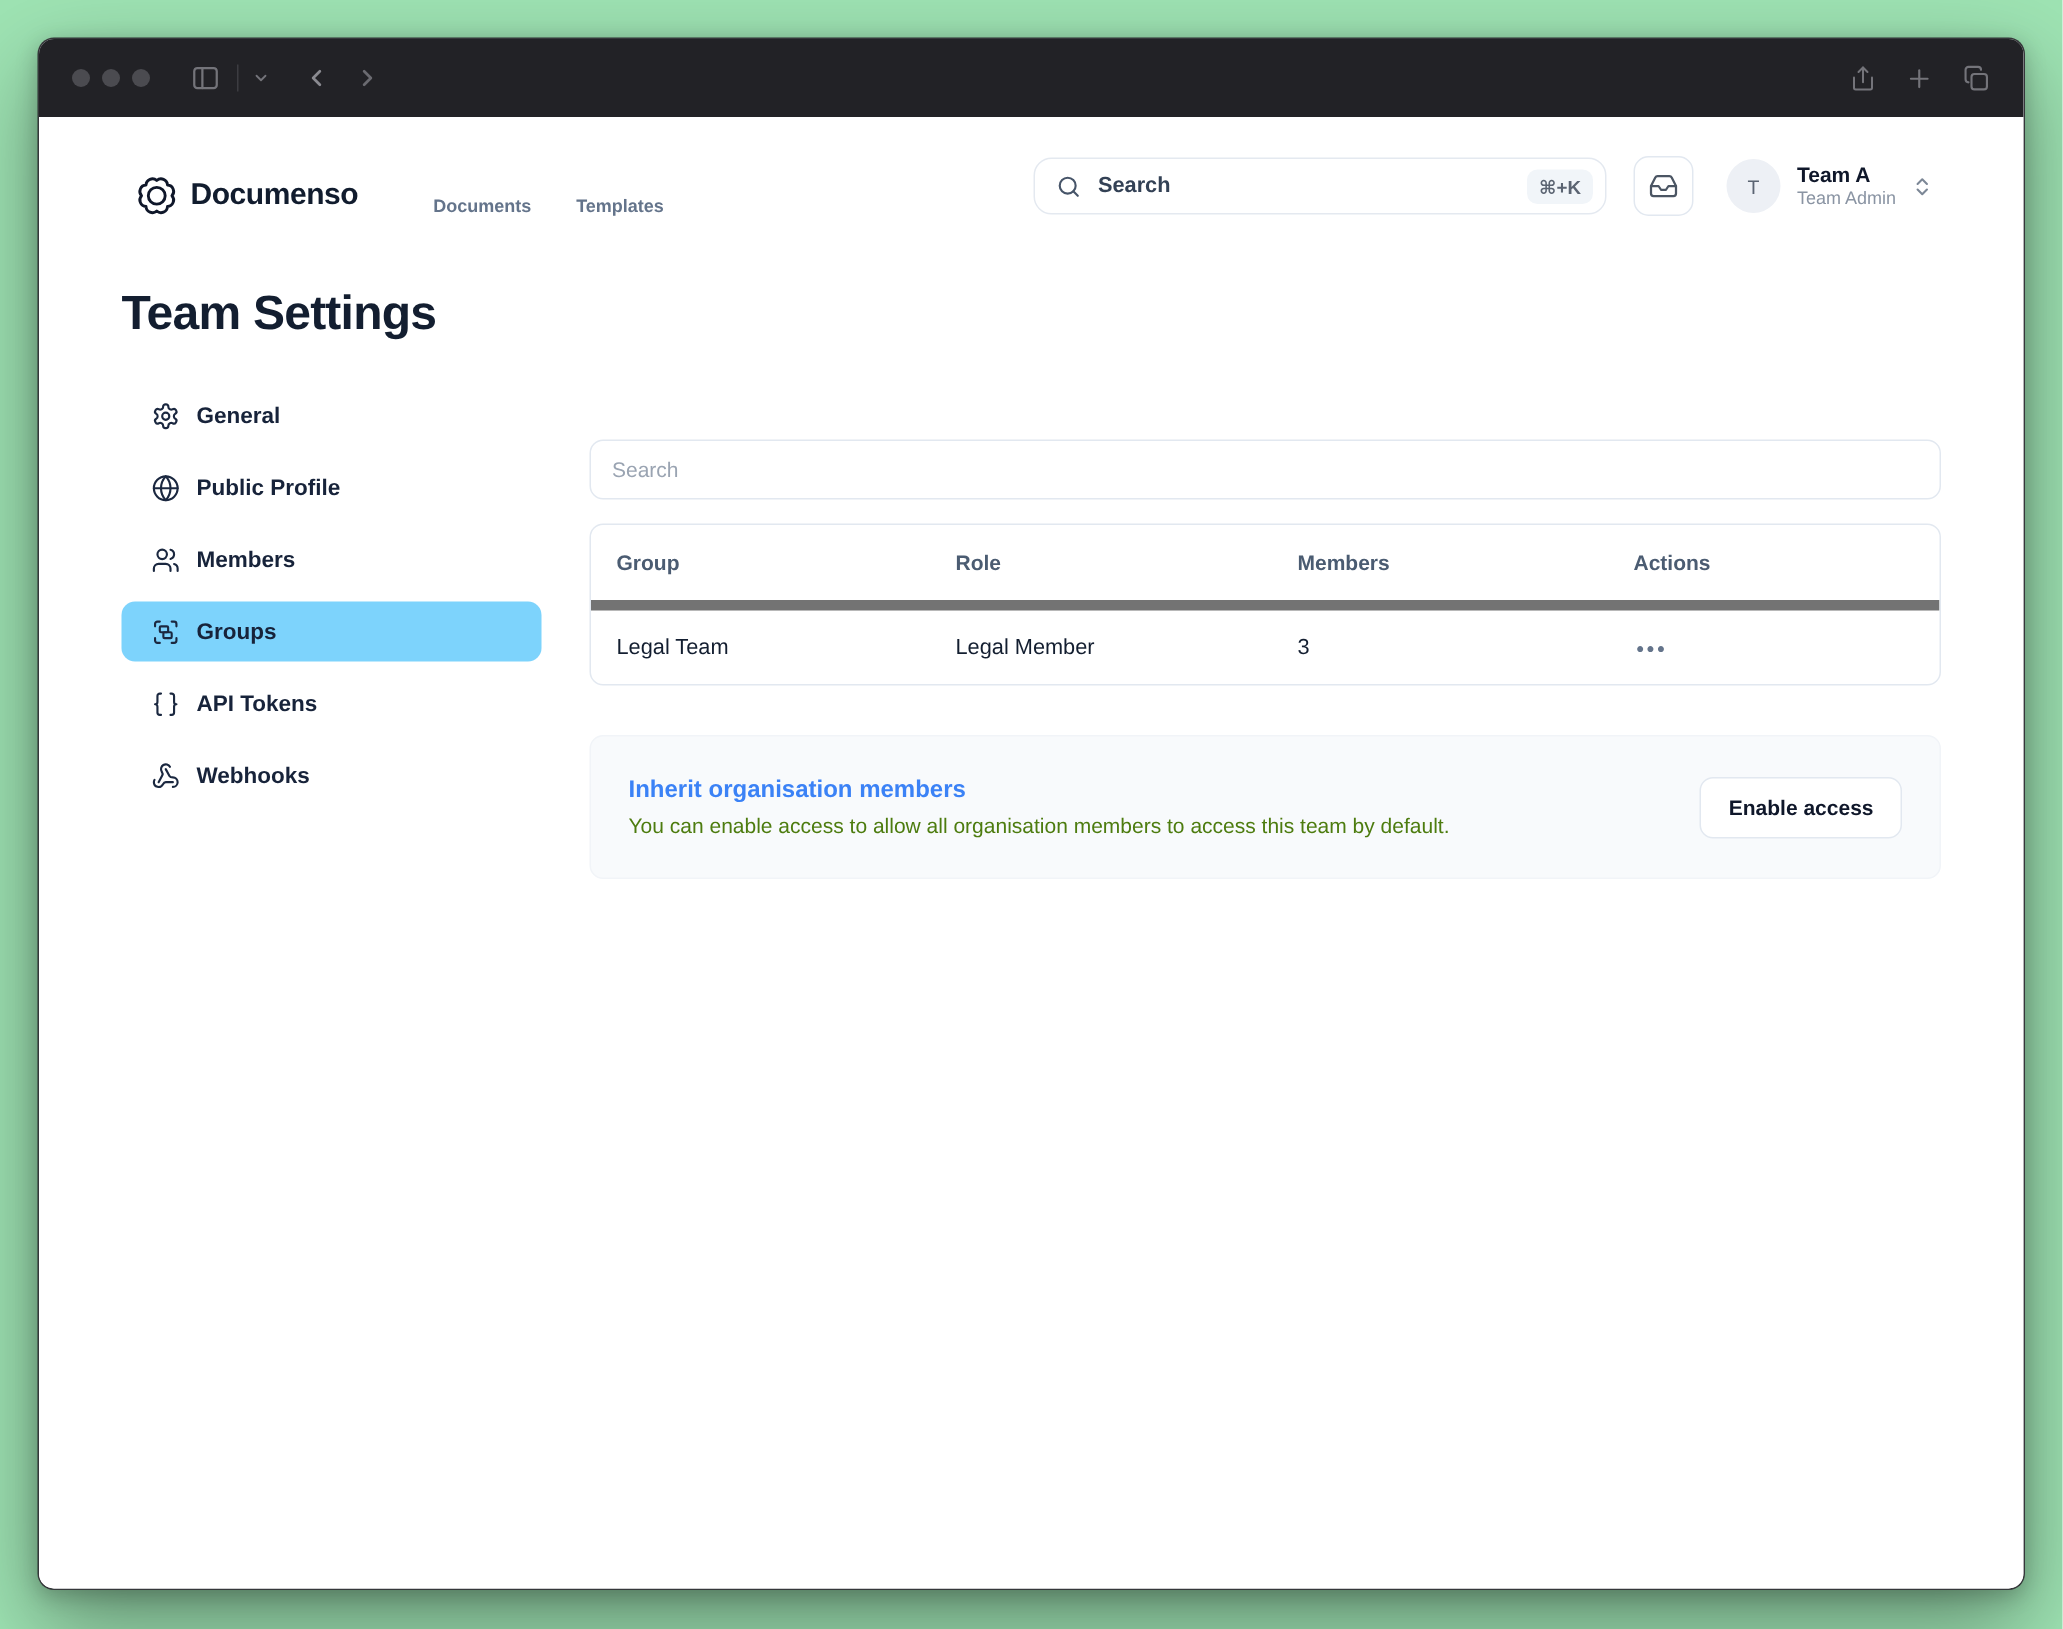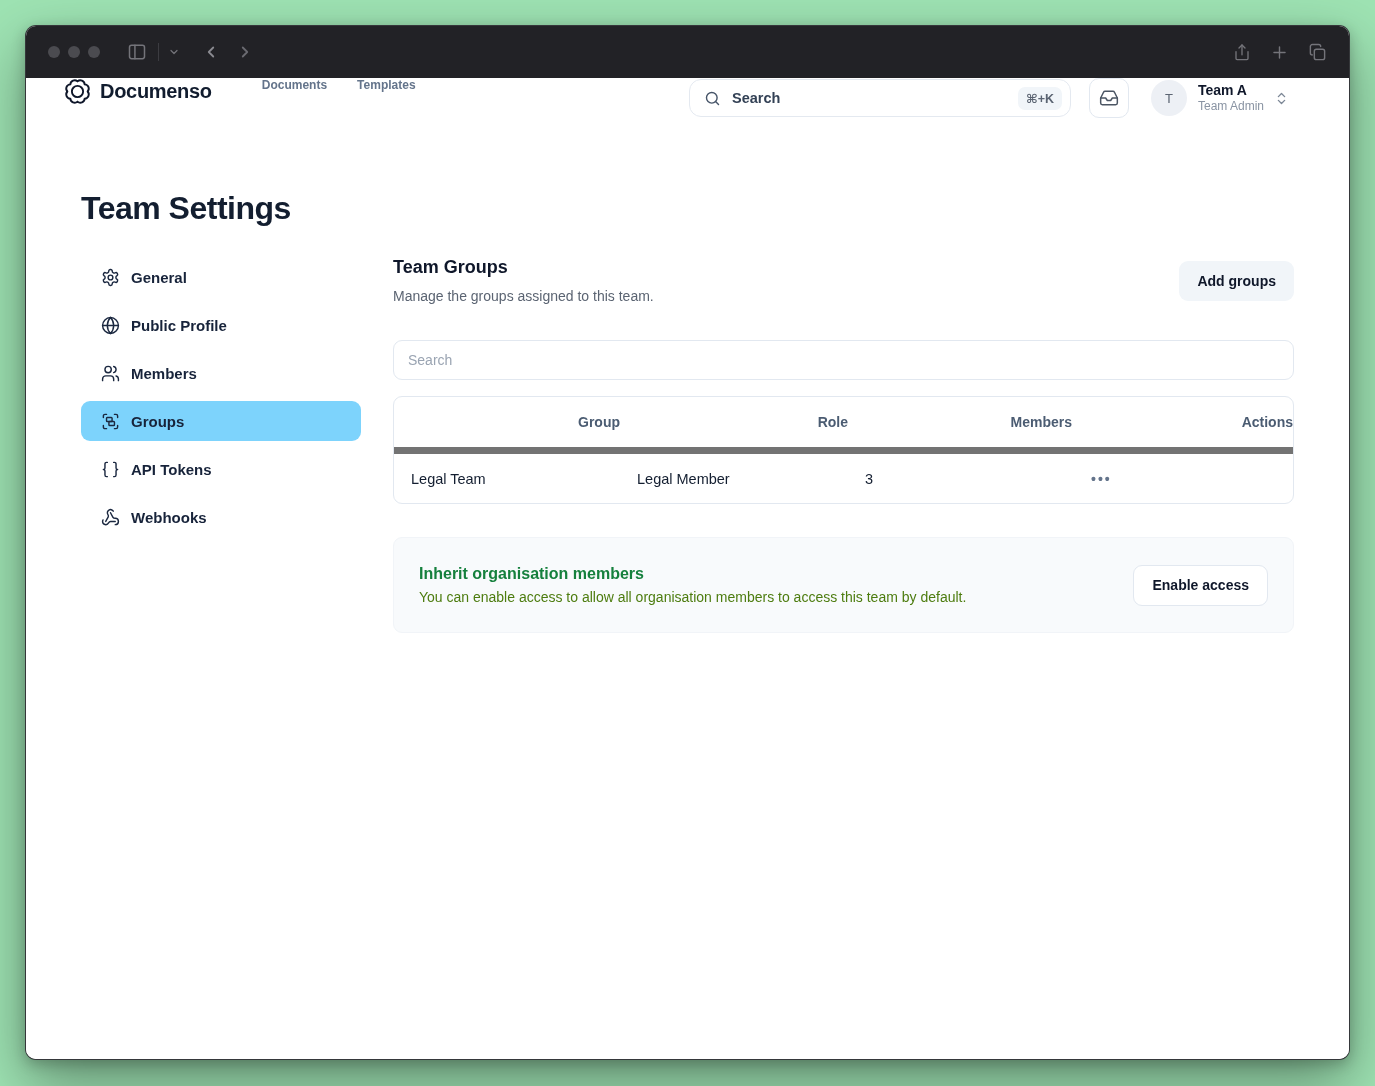--- a/index.html
+++ b/index.html
@@ -20,21 +20,21 @@
   .tb-icon{ color:#74747a; display:flex; align-items:center; }
   .tb-icon svg{ display:block; }
   .tb-nav{ display:flex; align-items:center; margin-left:27px; }
   .tb-divider{ width:1px; height:18px; background:#3c3c41; margin:0 9px 0 11px; }
   .tb-back{ margin-left:22px; color:#8a8a90; }
   .tb-fwd{ margin-left:16px; color:#6a6a70; }
   .tb-right{ margin-left:auto; display:flex; align-items:center; gap:19px; color:#737379; }
 
   
   .app{ height:983px; background:#fff; display:flex; flex-direction:column; }
-  .app-header{ height:66px; display:flex; align-items:flex-start; padding:0 60px 0 38px; flex:none; }
+  .app-header{ height:66px; display:flex; align-items:flex-end; padding:0 60px 0 65px; flex:none; }
   .brand{ display:flex; align-items:center; gap:9px; color:#0f172a; }
   .brand-name{ font-size:20px; font-weight:bold; letter-spacing:-.3px; color:#111c2e; }
   .top-nav{ display:flex; gap:30px; margin-left:50px; }
   .top-nav a{ text-decoration:none; font-size:12px; font-weight:bold; color:#64748b; }
   .hdr-right{ margin-left:auto; display:flex; align-items:center; }
   .search-btn{ width:382px; height:38px; border:1px solid #e4e9f0; border-radius:12px;
     background:#fff; display:flex; align-items:center; padding:0 8px 0 14px; cursor:pointer; }
   .search-btn .mag{ color:#475569; display:flex; }
   .search-btn .s-label{ margin-left:11px; font-size:14.5px; font-weight:bold; color:#334155; }
   .kbd{ margin-left:auto; background:#f1f5f9; color:#5b6472; border-radius:7px;
@@ -73,31 +73,31 @@
     font-family:inherit; cursor:pointer; margin-top:4px; }
   .panel-search{ margin-top:36px; width:100%; height:40px; border:1px solid #e2e8f0;
     border-radius:9px; padding:0 14px; font-size:14px; font-family:inherit; color:#0f172a;
     outline:none; }
   .panel-search::placeholder{ color:#9aa4b2; }
 
   
   .table{ margin-top:16px; border:1px solid #e2e8f0; border-radius:9px; overflow:hidden; }
   .t-row{ display:grid; grid-template-columns:226px 228px 224px 1fr; align-items:center; }
   .t-head{ height:50px; }
-  .t-head .t-cell{ font-size:14px; font-weight:bold; color:#4b5c72;text-align:right; }
+  .t-head .t-cell{ font-size:14px; font-weight:bold; color:#4b5c72; }
   .t-body-row{ height:56px; border-top:7px solid #737373; }
   .t-cell{ padding-left:17px; font-size:14.5px; color:#131e30; }
   .row-actions{ background:none; border:none; cursor:pointer; color:#64748b;
     font-size:14px; font-weight:bold; letter-spacing:2px; padding:4px 2px; line-height:1; }
 
   
   .inherit-card{ margin-top:33px; height:96px; background:#f8fafc; border:1px solid #f1f4f8;
     border-radius:9px; display:flex; align-items:center; justify-content:space-between;
     padding:0 25px; }
-  .inherit-title{ font-size:16px; font-weight:bold; color:#15803d; }
+  .inherit-title{ font-size:16px; font-weight:bold; color:#3b82f6; }
   .inherit-desc{ margin-top:6px; font-size:14px; color:#4d7c0f; }
   .btn-outline{ height:41px; padding:0 18px; background:#fff; border:1px solid #e2e8f0;
     border-radius:9px; color:#0f172a; font-size:14px; font-weight:bold;
     font-family:inherit; cursor:pointer; }
 </style>
 </head>
 <body>
 
 <div>
   <div class="window">
@@ -269,27 +269,20 @@
                     <path d="M18 16.98h-5.99c-1.1 0-1.95.94-2.48 1.9A4 4 0 0 1 2 17c.01-.7.2-1.4.57-2"></path>
                     <path d="m6 17 3.13-5.78c.53-.97.1-2.18-.5-3.1a4 4 0 1 1 6.89-4.06"></path>
                     <path d="m12 6 3.13 5.73C15.66 12.7 16.9 13 18 13a4 4 0 0 1 0 8"></path>
                   </svg>
               </span>
               <span class="lbl">Webhooks</span>
             </div>
           </nav>
 
           <section class="panel">
-            <div class="panel-head">
-              <div>
-                <h2 class="panel-title">Team Groups</h2>
-                <p class="panel-sub">Manage the groups assigned to this team.</p>
-              </div>
-              <button class="btn-secondary">Add groups</button>
-            </div>
 
             <input class="panel-search" type="text" placeholder="Search" style="">
 
             <div class="table">
               <div class="t-row t-head">
                 <div class="t-cell">Group</div>
                 <div class="t-cell">Role</div>
                 <div class="t-cell">Members</div>
                 <div class="t-cell">Actions</div>
               </div>

